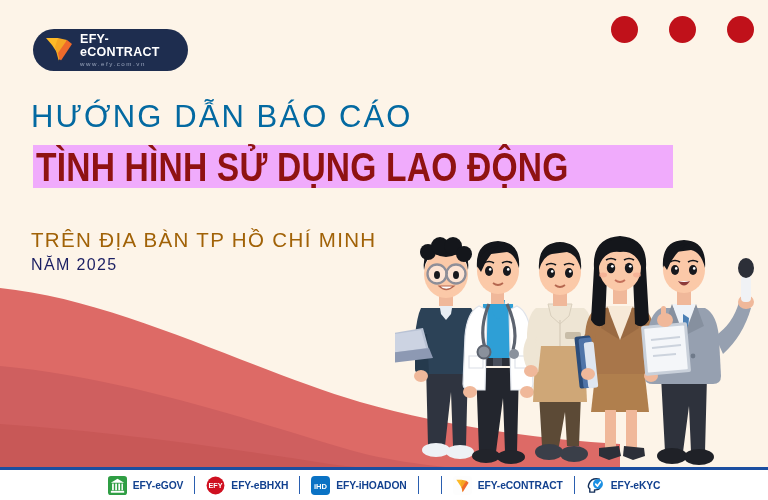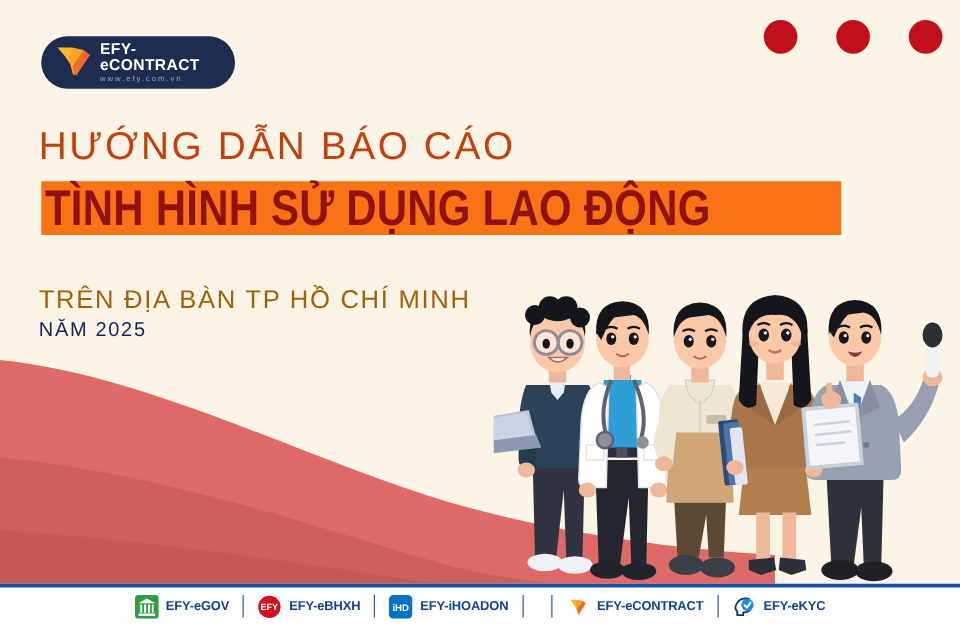--- a/index.html
+++ b/index.html
@@ -34,26 +34,26 @@
     font-family:"Liberation Sans", sans-serif;
   }
   .logo-url{
     color:#9aa6bd;font-size:6.2px;letter-spacing:1.55px;margin-top:2.5px;
     font-family:"Liberation Sans", sans-serif;
   }
 
   
   .h-line1{
     position:absolute;left:31px;top:99px;
-    color:#c2410c;font-size:31px;font-weight:500;letter-spacing:2.1px;
+    color:#0369a1;font-size:31px;font-weight:500;letter-spacing:2.1px;
     white-space:nowrap;
   }
   .h-hl{
     position:absolute;left:33px;top:145px;
-    background:#f97316;padding:2px 3px 1px 3px;
+    background:#f0abfc;padding:2px 3px 1px 3px;
     line-height:1;
   }
   .h-hl span{
     display:block;
     color:#8f1212;
     font-size:40px;
     font-weight:bold;
     letter-spacing:.2px;
     white-space:nowrap;
     transform:scaleX(.84);

